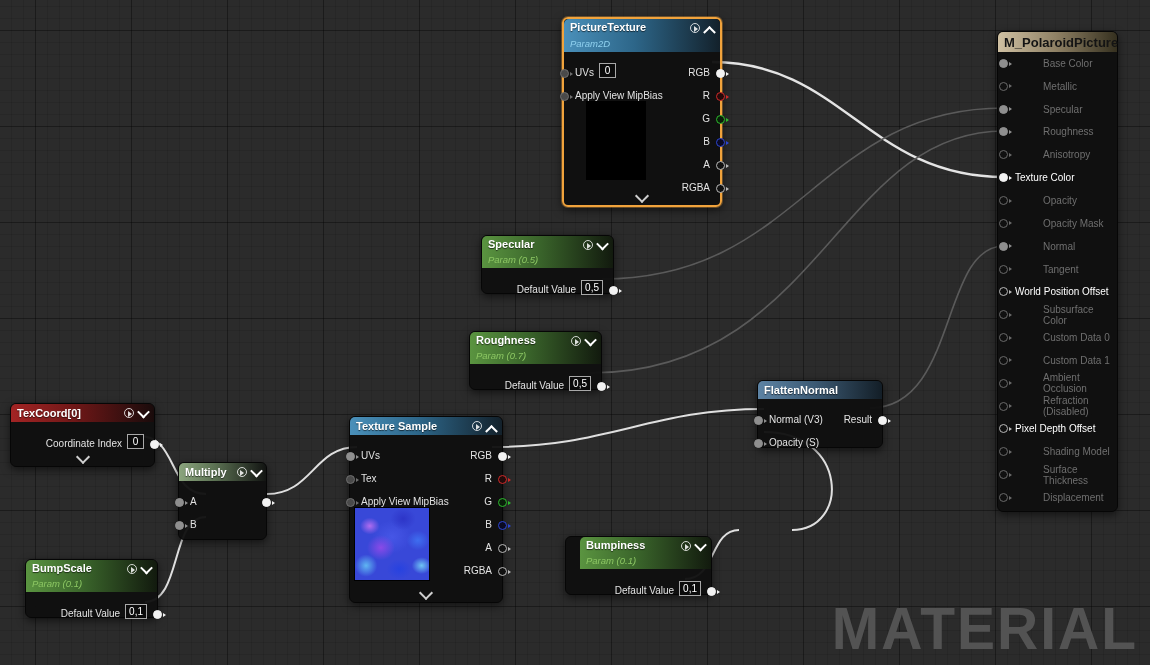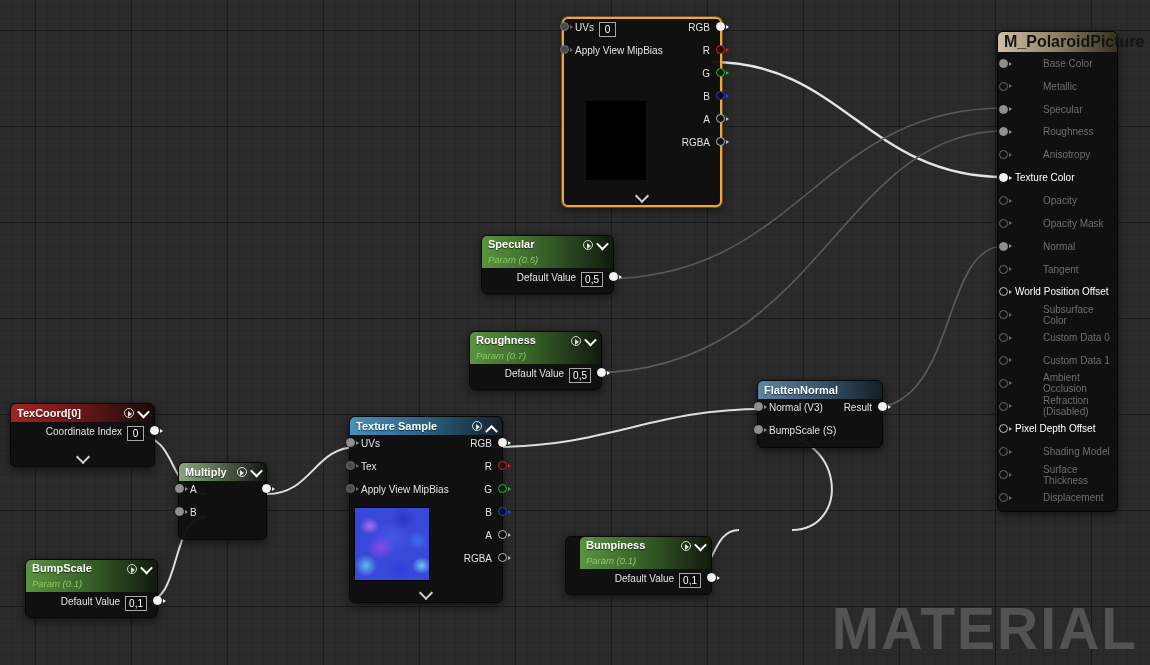--- a/index.html
+++ b/index.html
@@ -43,21 +43,21 @@
   .hdr-mat{background:linear-gradient(to right,#cfc0a2 0%,#8d7f63 50%,#35301f 100%);}
   .hdr-mat .hdr-title{color:#141414;text-shadow:none;}
   
   .icon-preview{width:10px;height:10px;border:1.5px solid rgba(255,255,255,.8);border-radius:50%;position:relative;box-sizing:border-box;flex:none;}
   .icon-preview::after{content:'';position:absolute;left:2.5px;top:1.5px;border-left:4px solid rgba(255,255,255,.85);border-top:3px solid transparent;border-bottom:3px solid transparent;}
   .chev{width:7px;height:7px;border-right:2px solid #fff;border-bottom:2px solid #fff;flex:none;}
   .chev.down{transform:rotate(45deg) translate(-1px,-1px);}
   .chev.up{transform:rotate(-135deg) translate(-2px,-2px);margin-top:4px;}
   .body-chev{position:absolute;left:50%;bottom:4px;width:8px;height:8px;border-right:2px solid #cfcfcf;border-bottom:2px solid #cfcfcf;transform:translateX(-50%) rotate(45deg);cursor:pointer;}
   
-  .row{display:flex;align-items:flex-start;height:23px;padding:0 5px;position:relative;}
+  .row{display:flex;align-items:flex-end;height:23px;padding:0 5px;position:relative;}
   .pin{width:9px;height:9px;border-radius:50%;box-sizing:border-box;position:relative;flex:none;}
   .pin::after{content:'';position:absolute;left:9px;top:1.6px;border-left:3px solid currentColor;border-top:2.6px solid transparent;border-bottom:2.6px solid transparent;}
   .pin.in{margin-left:-9px;margin-right:6px;}
   .pin.out{margin-left:6px;margin-right:-10px;}
   .p-white{background:#f2f2f2;border:1.5px solid #f2f2f2;color:#f2f2f2;}
   .p-hollow{background:#101010;border:1.5px solid #b9b9b9;color:#b9b9b9;}
   .p-dimfill{background:#8f8f8f;border:1.5px solid #8f8f8f;color:#8f8f8f;}
   .p-dimhollow{background:#101010;border:1.5px solid #6a6a6a;color:#6a6a6a;}
   .p-darkfill{background:#4a4a4a;border:1.5px solid #6e6e6e;color:#6e6e6e;}
   .p-red{background:#230a0a;border:1.5px solid #cf2a2a;color:#cf2a2a;}
@@ -192,20 +192,26 @@
     </div>
     <div class="row right">
       <span class="lbl">RGBA</span>
       <span class="pin out p-hollow"></span>
     </div>
     <div class="preview normal" style="left:4px;top:90px;width:74px;height:72px;"></div>
     <span class="body-chev"></span>
   </div>
 
   <div class="node selected" style="left:562px;top:17px;width:156px;height:186px;">
+    <div class="hdr hdr-blue two">
+      <span class="hdr-title" style="flex:1;">PictureTexture</span>
+      <span class="icon-preview" style="margin-top:2px;"></span>
+      <span class="chev up"></span>
+      <span class="hdr-sub">Param2D</span>
+    </div>
     <div class="row" style="margin-top:3px;">
       <span class="pin in p-darkfill"></span>
       <span class="lbl">UVs</span>
       <span class="valbox">0</span>
       <span class="hdr-spacer"></span>
       <span class="lbl">RGB</span>
       <span class="pin out p-white"></span>
     </div>
     <div class="row">
       <span class="pin in p-darkfill"></span>
@@ -283,27 +289,27 @@
     </div>
     <div class="row" style="margin-top:3px;">
       <span class="pin in p-dimfill"></span>
       <span class="lbl">Normal (V3)</span>
       <span class="hdr-spacer"></span>
       <span class="lbl">Result</span>
       <span class="pin out p-white"></span>
     </div>
     <div class="row">
       <span class="pin in p-dimfill"></span>
-      <span class="lbl">BumpScale (S)</span>
+      <span class="lbl">Opacity (S)</span>
     </div>
   </div>
 
   <div class="node" style="left:997px;top:31px;width:119px;height:479px;">
     <div class="hdr hdr-mat" style="min-height:20px;">
-      <span class="hdr-title" style="font-size:16px;">M_PolaroidPicture</span>
+      <span class="hdr-title" style="font-size:13px;">M_PolaroidPicture</span>
     </div>
     <div class="mat-row">
         <span class="pin p-dimfill"></span>
         <span class="lbl-dim">Base Color</span>
       </div>
     <div class="mat-row">
         <span class="pin p-dimhollow"></span>
         <span class="lbl-dim">Metallic</span>
       </div>
     <div class="mat-row">

